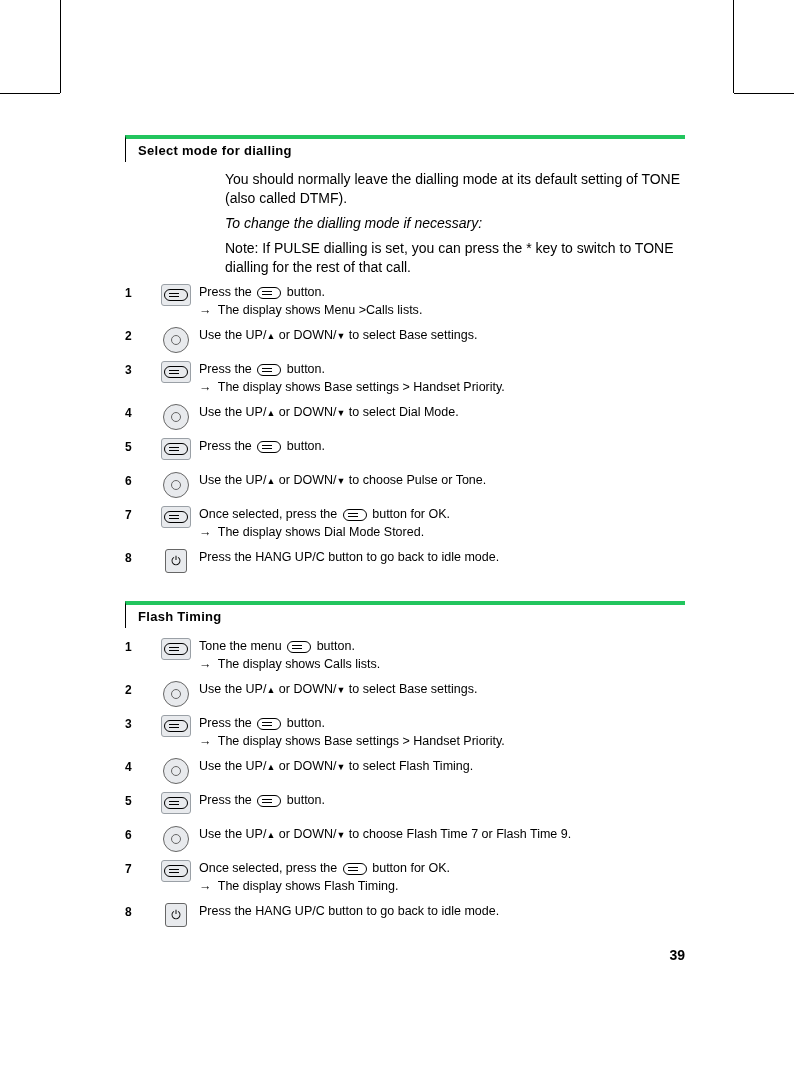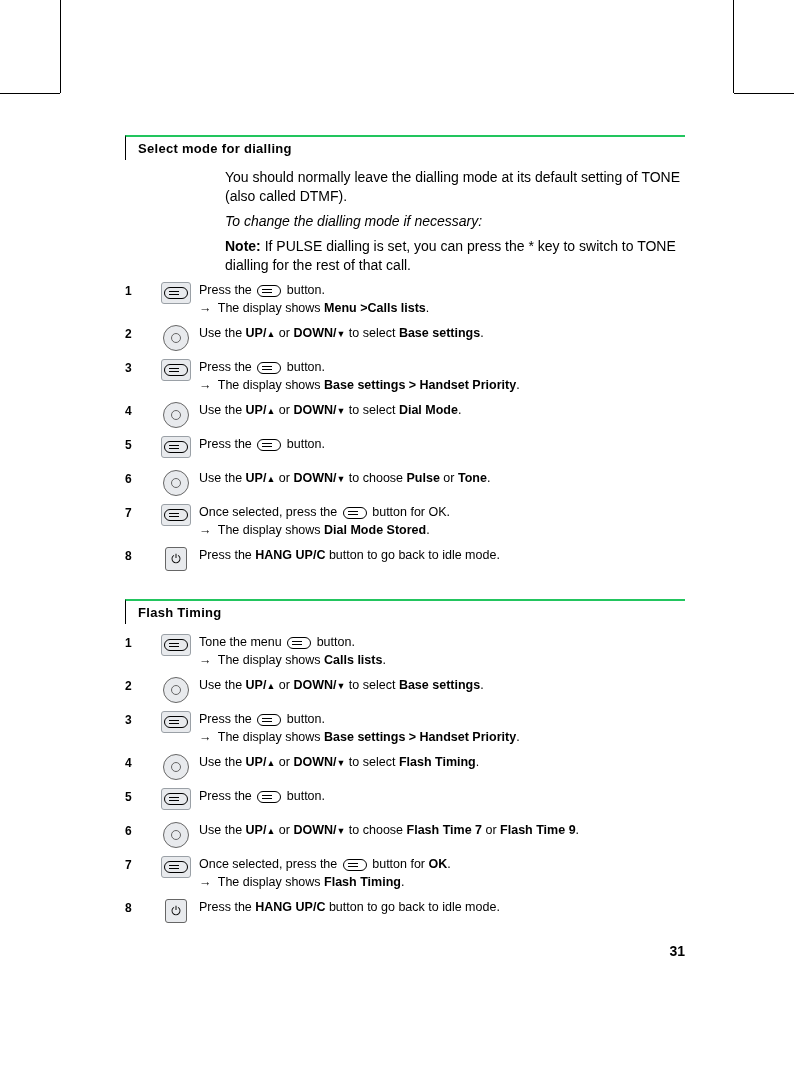--- a/index.html
+++ b/index.html
@@ -18,21 +18,21 @@
   .page {
     position: absolute;
     left: 125px;
     top: 135px;
     width: 560px;
   }
   .section-title {
     font-weight: bold;
     font-size: 13px;
     letter-spacing: 0.3px;
-    border-top: 2px solid #22c55e;
+    border-top: 4px solid #22c55e;
     border-left: 1px solid #000;
     padding: 4px 0 4px 12px;
     margin-bottom: 8px;
   }
   .intro {
     margin-left: 100px;
     font-size: 14px;
     line-height: 1.35;
     margin-bottom: 6px;
   }
@@ -72,21 +72,21 @@
     flex: 1;
     font-size: 12.5px;
     line-height: 1.4;
     padding-top: 2px;
   }
   .arrow::before {
     content: "\2192";
     font-weight: bold;
     margin-right: 3px;
   }
-  .b { font-weight: bold; }
+  .b { font-weight: normal; }
   .tri-up::after { content:"\25B2"; font-size:9px; }
   .tri-down::after { content:"\25BC"; font-size:9px; }
   .menu-btn {
     display:inline-block;
     border:1px solid #000;
     border-radius:6px;
     width:24px; height:12px;
     vertical-align:middle;
     position:relative;
     margin:0 2px;
@@ -342,14 +342,14 @@
             <div class="hang-icon">⏻</div>
           </div>
         <div class="step-text">
           <span>Press the </span><span class="b">HANG UP/C</span><span> button to go back to idle mode.</span>
         </div>
       </div>
 
     </div>
   </div>
 
-  <div class="pagenum">31</div>
+  <div class="pagenum">39</div>
 </div>
 
 </body></html>

